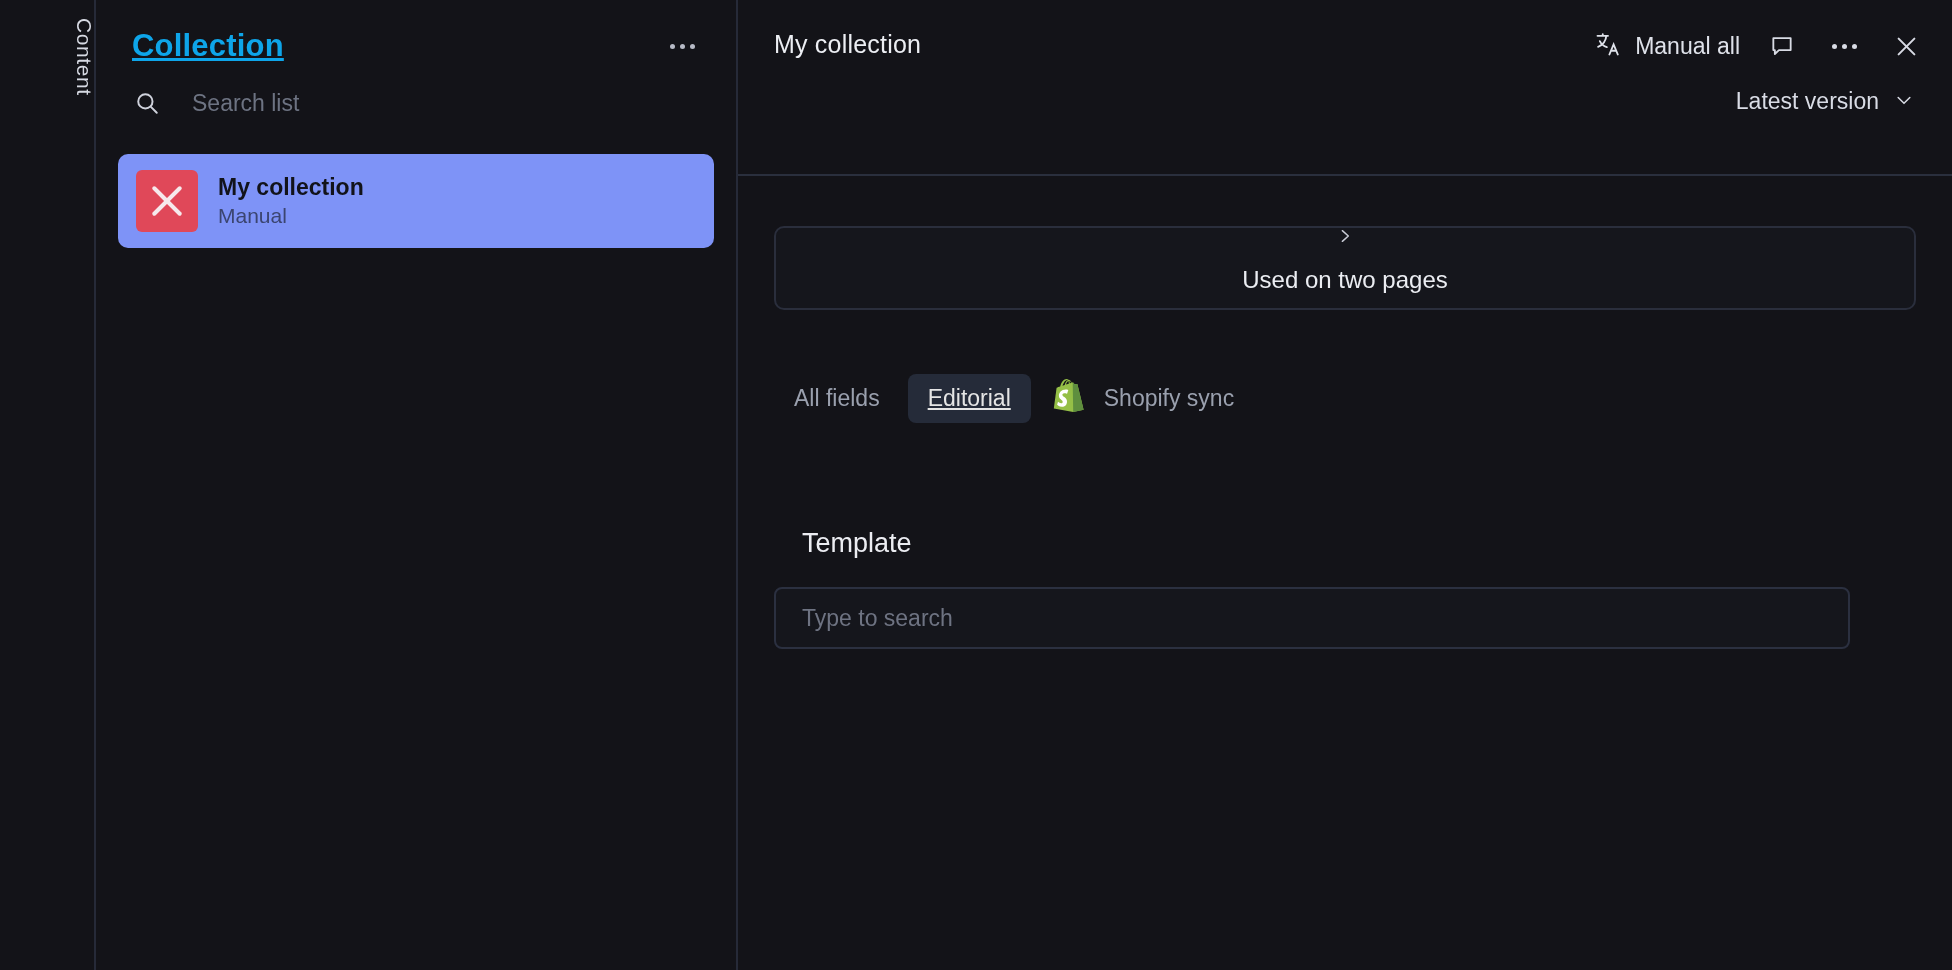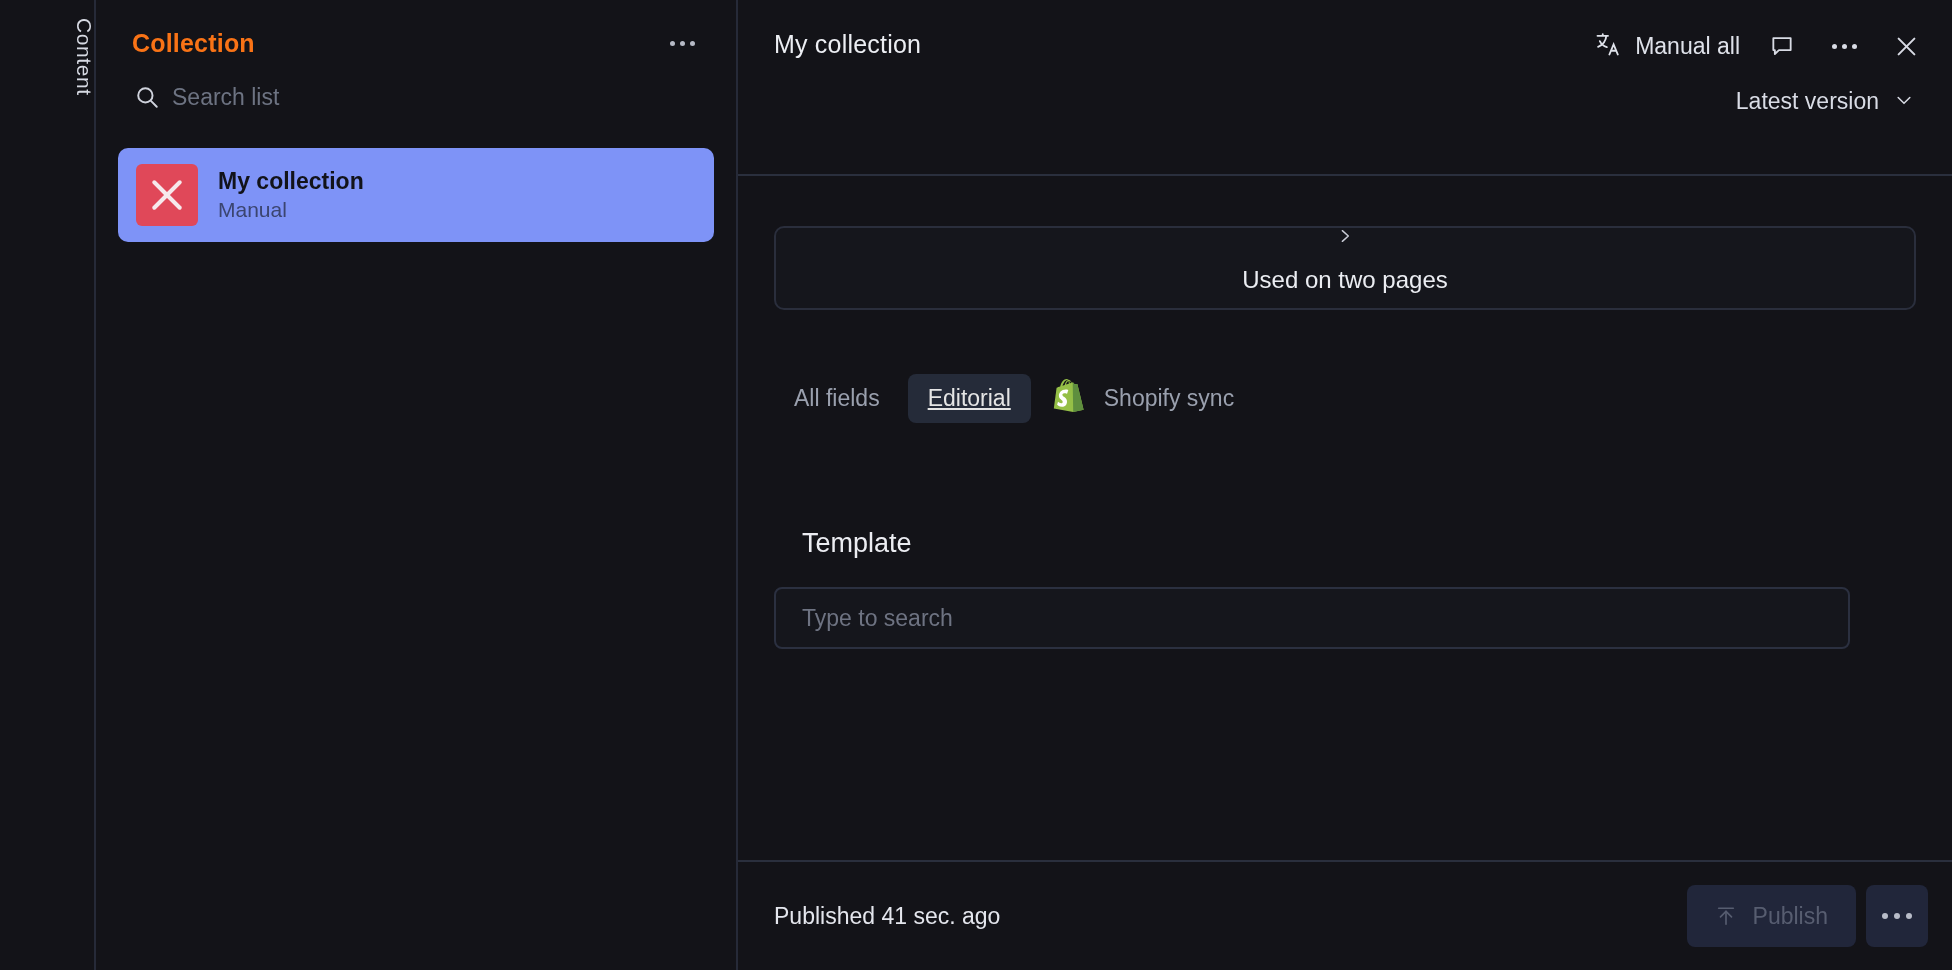--- a/index.html
+++ b/index.html
@@ -33,29 +33,29 @@
   .listpane {
     width: 642px; flex: 0 0 642px; height: 100%;
     background: #131318;
     border-right: 2px solid #262a38;
     position: relative;
   }
   .list-head {
     display: flex; align-items: center; justify-content: space-between;
     padding: 28px 34px 0 36px;
   }
-  .list-title { font-size: 25px; font-weight: bold; color: #f97316; letter-spacing: .2px; }
+  .list-title { font-size: 31px; font-weight: bold; color: #0ea5e9; letter-spacing: .2px; text-decoration: underline; }
   .dots-btn {
     display: flex; align-items: center; justify-content: center;
     gap: 5px; width: 40px; height: 30px; border-radius: 6px; cursor: pointer;
   }
   .dots-btn i { width: 5px; height: 5px; border-radius: 50%; background: #b6bac6; display: block; }
 
   .search-row {
-    display: flex; align-items: center; gap: 12px;
+    display: flex; align-items: center; gap: 32px;
     padding: 22px 34px 0 38px; height: 56px;
   }
   .search-icon { width: 26px; height: 26px; flex: 0 0 26px; color: #cfd2dc; }
   .search-input {
     background: transparent; border: 0; outline: none;
     font-family: "Liberation Sans", sans-serif;
     font-size: 23px; color: #e6e8ee; width: 100%;
   }
   .search-input::placeholder { color: #6d7382; }
 
@@ -283,35 +283,15 @@
       </div>
 
       <div class="field-block">
         <div class="field-label">Template</div>
         <div class="field-input">
           <input type="text" placeholder="Type to search" style="">
         </div>
       </div>
     </div>
 
-    <div class="doc-foot">
-      <div class="pub-status">Published 41 sec. ago</div>
-      <div class="foot-actions">
-        <div class="publish-btn">
-          <span class="up-icon">
-            <svg viewBox="0 0 24 24" width="22" height="24" fill="none" stroke="currentColor" stroke-width="1.8" stroke-linecap="round" stroke-linejoin="round">
-              <line x1="4" y1="3.5" x2="20" y2="3.5"></line>
-              <line x1="12" y1="7" x2="12" y2="21"></line>
-              <polyline points="6,13 12,7 18,13"></polyline>
-            </svg>
-          </span>
-          <span>Publish</span>
-        </div>
-        <div class="foot-dots">
-          <i></i>
-          <i></i>
-          <i></i>
-        </div>
-      </div>
-    </div>
 
   </div>
 </div>
 
 </body></html>

